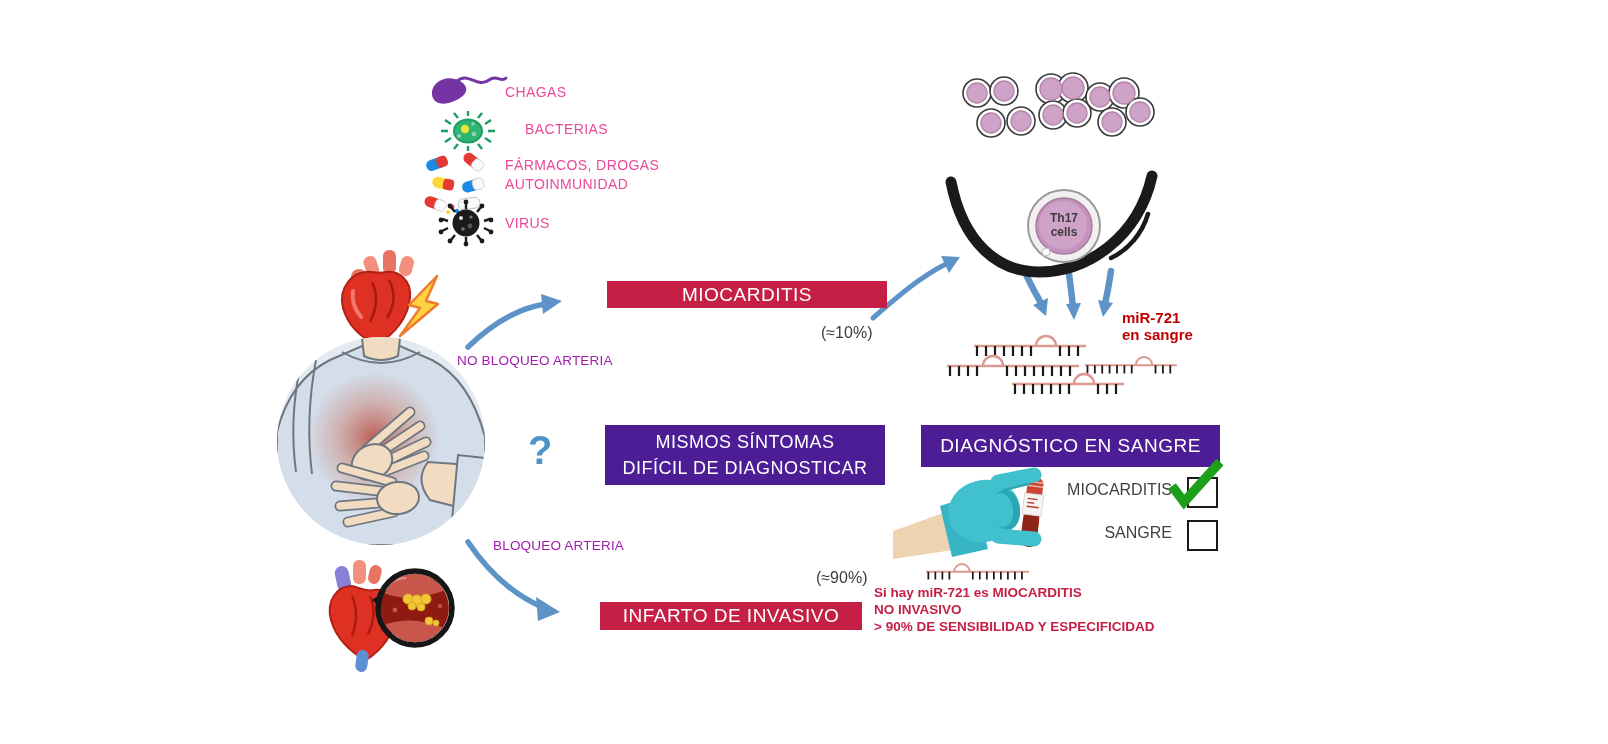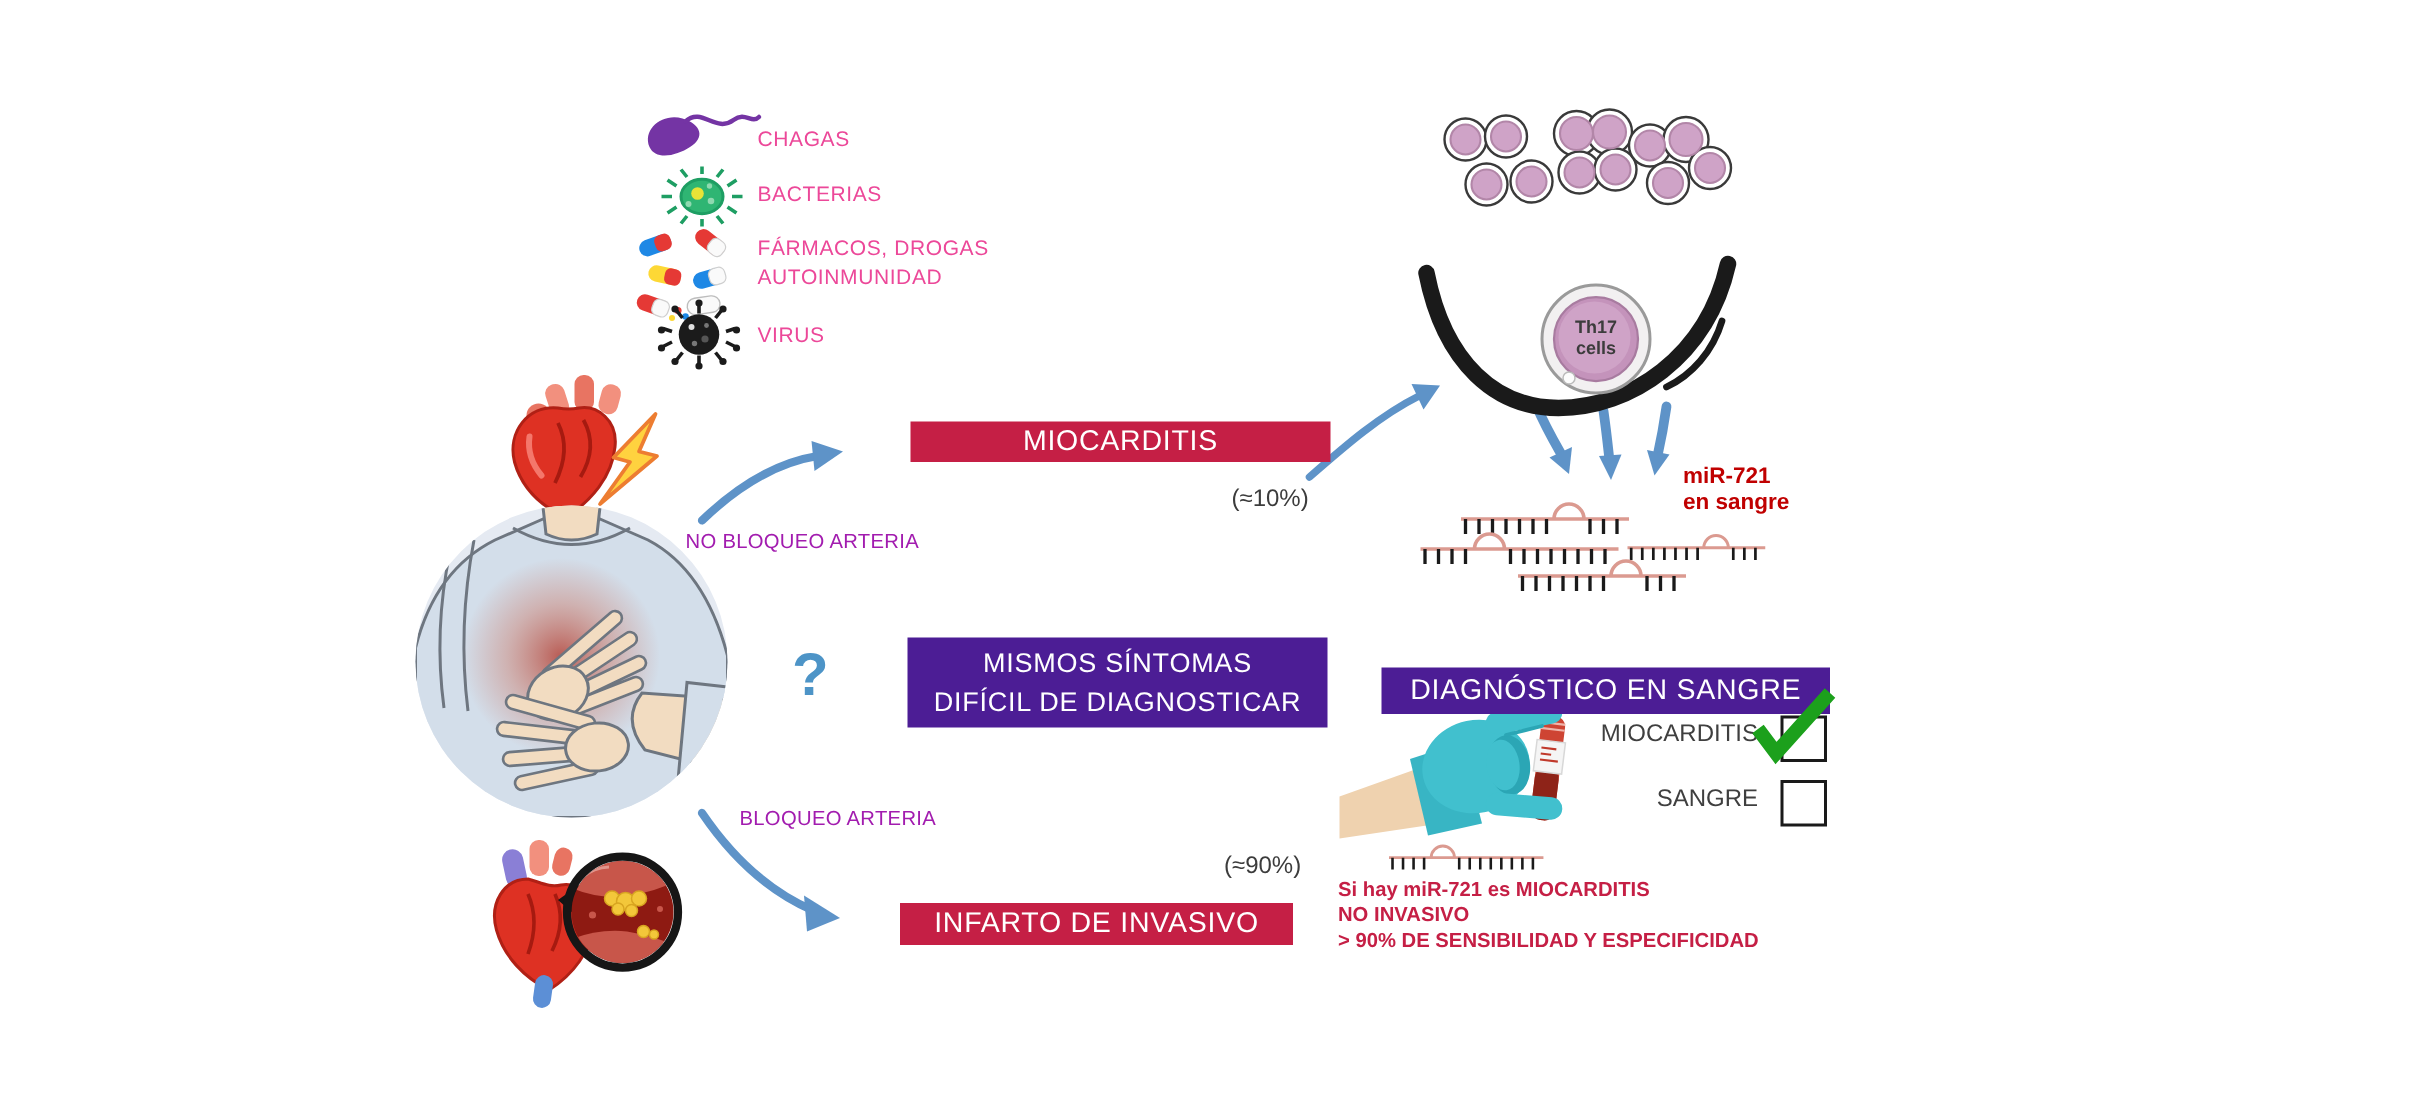--- a/index.html
+++ b/index.html
@@ -282,21 +282,21 @@
       </g>
       <g stroke="#41C0CE" stroke-width="15" stroke-linecap="round" fill="none">
         <path d="M998 482 L1034 475"></path>
         <path d="M998 536 L1034 539"></path>
       </g>
       <path d="M1004 490 L1028 484" stroke="#2BA6B5" stroke-width="2.5" stroke-linecap="round" fill="none"></path>
     </g>
   </svg>
 
   <div class="abs ovl cause" style="left:505px;top:84px;">CHAGAS</div>
-  <div class="abs ovl cause" style="left:505px;top:121px;">BACTERIAS</div>
+  <div class="abs ovl cause" style="left:525px;top:121px;">BACTERIAS</div>
   <div class="abs ovl cause" style="left:505px;top:157px;">FÁRMACOS, DROGAS</div>
   <div class="abs ovl cause" style="left:505px;top:176px;">AUTOINMUNIDAD</div>
   <div class="abs ovl cause" style="left:505px;top:215px;">VIRUS</div>
 
   <div class="abs ovl smalllab" style="left:457px;top:353px;">NO BLOQUEO ARTERIA</div>
   <div class="abs ovl smalllab" style="left:493px;top:538px;">BLOQUEO ARTERIA</div>
   <div class="abs ovl qmark" style="left:528px;top:430px;">?</div>
 
   <div class="abs ovl banner red" style="left:607px;top:281px;width:280px;height:27px;">
     <span class="b19">MIOCARDITIS</span>
@@ -316,31 +316,31 @@
   <div class="abs ovl th17" style="left:1034px;top:211px;width:60px;">
     <div>Th17</div>
     <div>cells</div>
   </div>
 
   <div class="abs ovl mirlab" style="left:1122px;top:309px;">
     <div>miR-721</div>
     <div>en sangre</div>
   </div>
 
-  <div class="abs ovl banner blue" style="left:921px;top:445px;width:299px;height:31px;">
+  <div class="abs ovl banner blue" style="left:921px;top:425px;width:299px;height:42px;">
     <span class="b19">DIAGNÓSTICO EN SANGRE</span>
   </div>
 
   <div class="abs ovl cklabel" style="left:1020px;top:481px;width:152px;">MIOCARDITIS</div>
   <div class="abs ovl ckbox" style="left:1187px;top:477px;"></div>
   <svg class="abs top3" style="left:1165px;top:455px;" width="62" height="56">
     <polyline points="7,31 19,47 55,7" fill="none" stroke="#1CA01C" stroke-width="9.5"></polyline>
   </svg>
   <div class="abs ovl cklabel" style="left:1020px;top:524px;width:152px;">SANGRE</div>
   <div class="abs ovl ckbox" style="left:1187px;top:520px;"></div>
 
-  <div class="abs ovl conc" style="left:892px;top:584px;">
+  <div class="abs ovl conc" style="left:874px;top:584px;">
     <div>Si hay miR-721 es MIOCARDITIS</div>
     <div>NO INVASIVO</div>
     <div>&gt; 90% DE SENSIBILIDAD Y ESPECIFICIDAD</div>
   </div>
 
 </div>
 
 </body></html>

